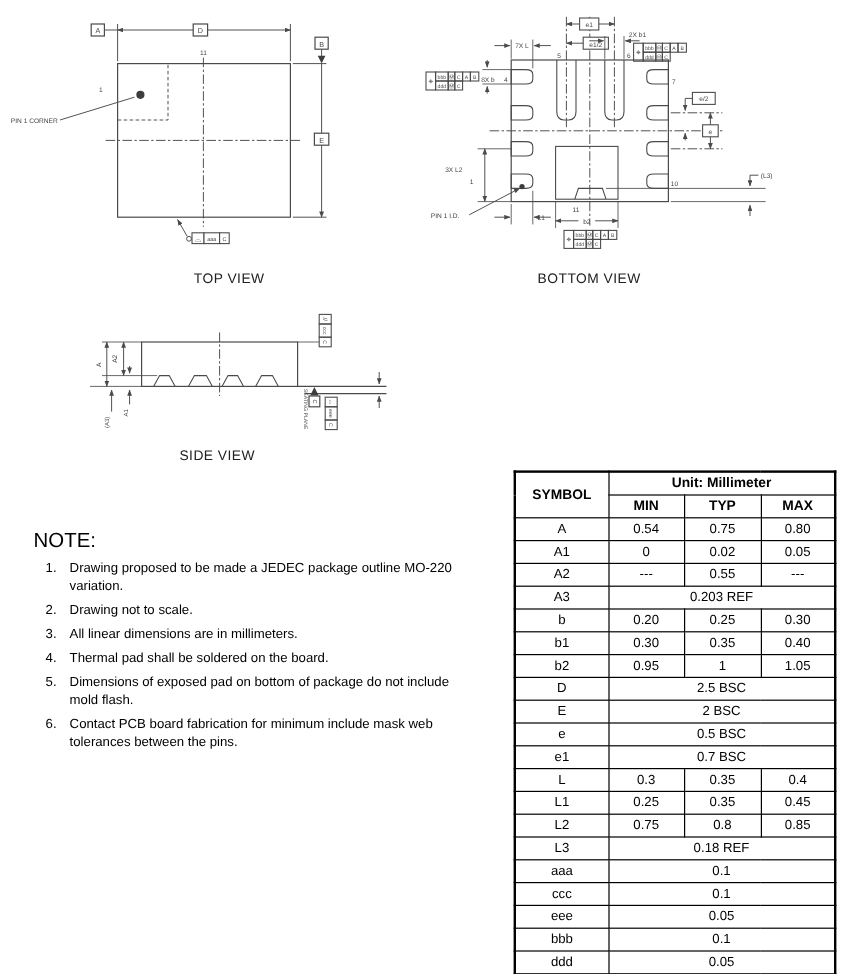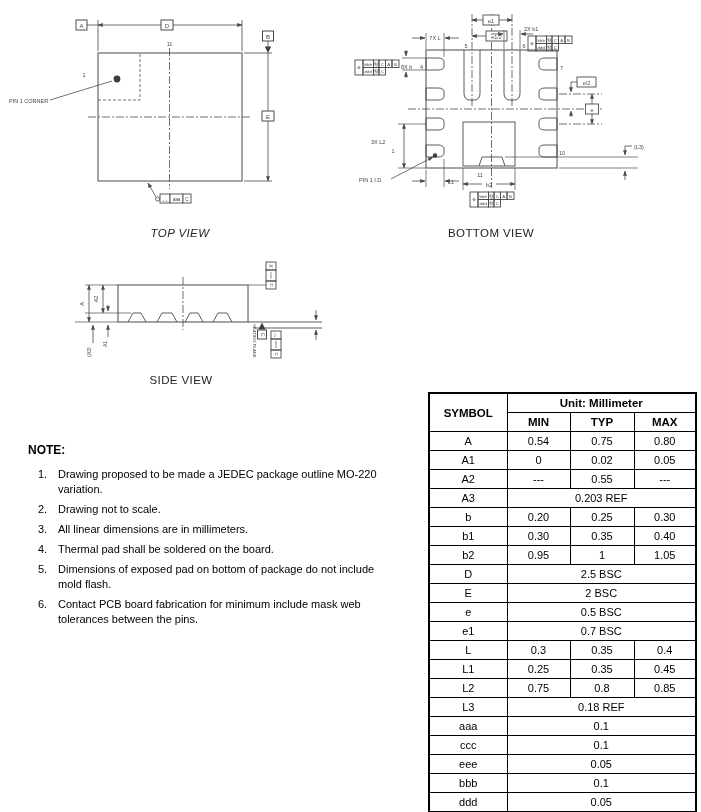--- a/index.html
+++ b/index.html
@@ -1,24 +1,24 @@
 <!DOCTYPE html>
 <html><head>
 <meta charset="utf-8">
 <style>
   html,body{margin:0;padding:0;background:#fff;}
   .page{position:relative;width:701px;height:812px;background:#ffffff;overflow:hidden;
         font-family:"Liberation Sans",sans-serif;color:#000;}
   .drawing-layer{position:absolute;left:0;top:0;}
   .caption{position:absolute;font-size:11.5px;color:#222;text-align:center;letter-spacing:.4px;}
-  .cap-top{left:120px;top:227px;width:120px;font-style:italic;}
+  .cap-top{left:131px;top:227px;width:120px;}
   .cap-bottom{left:431px;top:227px;width:120px;}
   .cap-side{left:121px;top:374px;width:120px;}
   .note{position:absolute;left:28px;top:443px;width:372px;font-size:11px;line-height:15px;}
-  .note-title{font-weight:bold;font-size:12px;margin-bottom:9px;}
+  .note-title{font-weight:normal;font-size:17px;margin-bottom:9px;}
   .note-item{display:flex;margin-bottom:5px;}
   .note-num{width:20px;margin-left:10px;flex:none;}
   .note-text{width:340px;}
   .dim-table{position:absolute;left:428px;top:392px;border-collapse:collapse;table-layout:fixed;
              width:267px;font-family:Liberation Sans, sans-serif;font-size:11px;}
   .dim-table td,.dim-table th{border:1px solid #000;text-align:center;height:18px;padding:0;vertical-align:middle;}
   .dim-table th{font-weight:bold;font-size:11.5px;}
   .dim-table{border:2px solid #000;}
   svg text{fill:#464646;font-family:"Liberation Sans",sans-serif;}
 </style>

